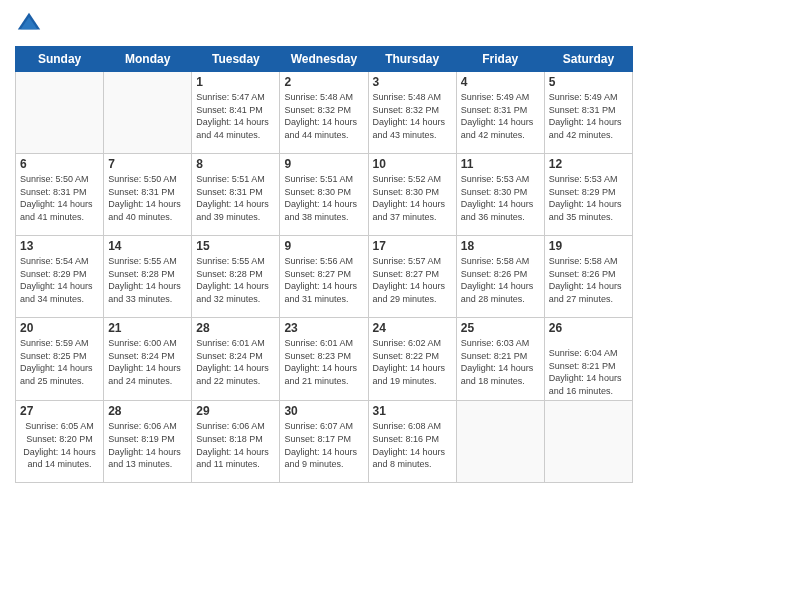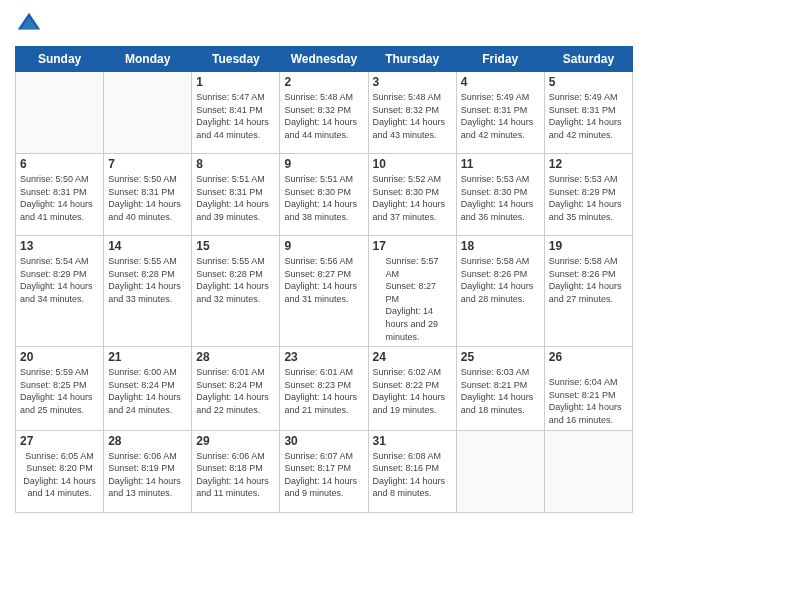--- a/index.html
+++ b/index.html
@@ -221,21 +221,21 @@
 Daylight: 14 hours and 32 minutes.</div>
           </td>
           <td>
             <span class="day-number">9</span>
             <div class="day-info" style="white-space: pre-line;">Sunrise: 5:56 AM
 Sunset: 8:27 PM
 Daylight: 14 hours and 31 minutes.</div>
           </td>
           <td>
             <span class="day-number">17</span>
-            <div class="day-info" style="white-space: pre-line; margin-left: 13px;">Sunrise: 5:57 AM
+            <div class="day-info" style="white-space: pre-line;">Sunrise: 5:57 AM
 Sunset: 8:27 PM
 Daylight: 14 hours and 29 minutes.</div>
           </td>
           <td>
             <span class="day-number">18</span>
             <div class="day-info" style="white-space: pre-line;">Sunrise: 5:58 AM
 Sunset: 8:26 PM
 Daylight: 14 hours and 28 minutes.</div>
           </td>
           <td>

